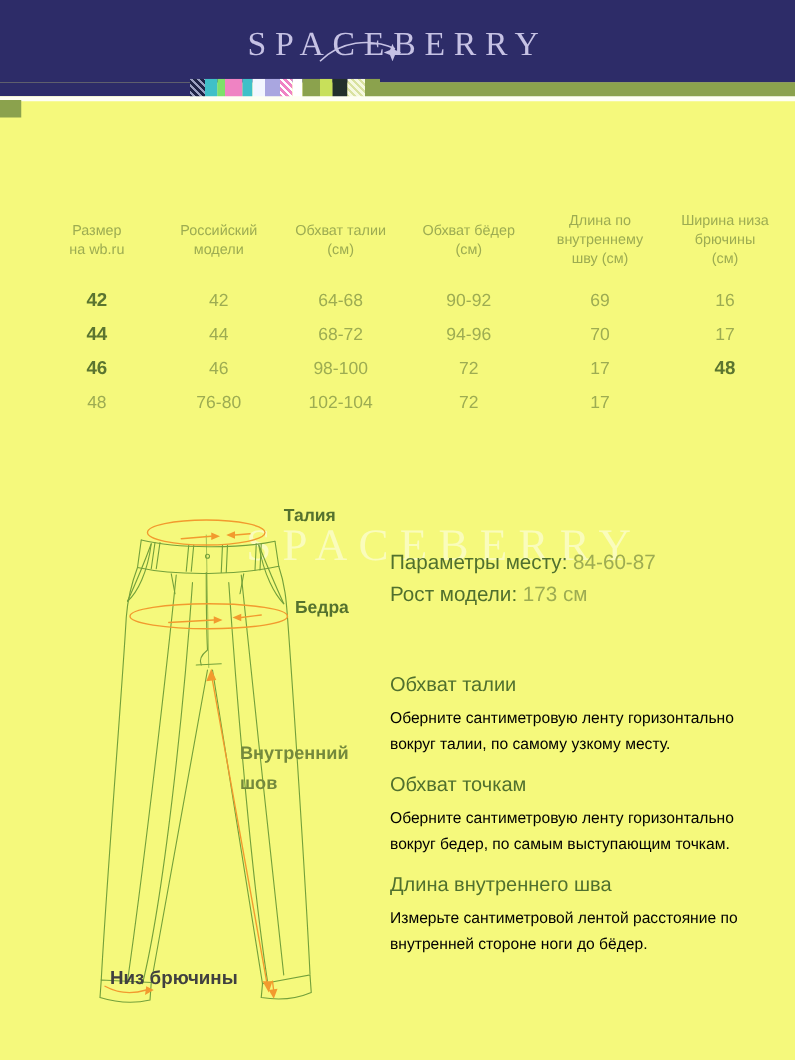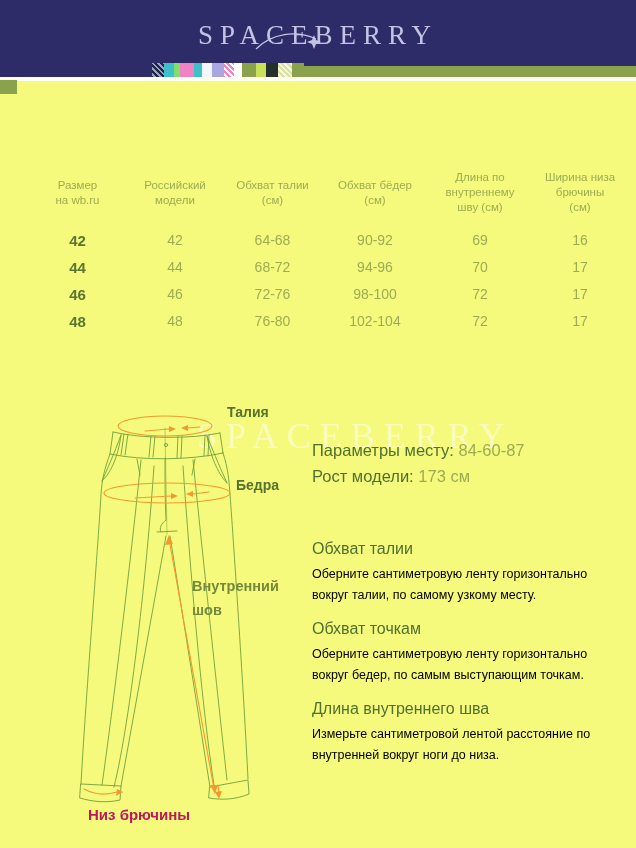--- a/index.html
+++ b/index.html
@@ -57,22 +57,22 @@
     font-family:"Liberation Serif", serif; font-size:36px; letter-spacing:9px;
     color:rgba(253,255,240,0.55); pointer-events:none;
   }
 
   
   .pants { position:absolute; left:57px; top:408px; width:236px; height:412px; }
 
   .dlabel { position:absolute; font-size:14px; color:#55722e;font-weight:bold; }
   .dlabel-waist  { left:227px; top:404px; }
   .dlabel-hips   { left:236px; top:477px; }
-  .dlabel-inseam { left:192px; top:574px; white-space:pre-line; line-height:24px; color:#74893c; font-size:14.5px; }
-  .dlabel-hem    { left:88px;  top:806px; color:#be185d; font-size:15px; }
+  .dlabel-inseam { left:192px; top:591px; white-space:pre-line; line-height:24px; color:#74893c; font-size:14.5px; }
+  .dlabel-hem    { left:88px;  top:774px; color:#404040; font-size:15px; }
 
   
   .model-info { position:absolute; left:312px; top:437px; font-size:16.5px; }
   .mi-row { height:26px; line-height:26px; }
   .mi-label { color:#50702e; }
   .mi-value { color:#9dac52;text-align:center; }
 
   
   .guide { position:absolute; left:312px; top:540px; width:305px; }
   .guide h3 { margin:0 0 6px; font-size:16px; font-weight:normal; color:#50702e; }
@@ -139,21 +139,20 @@
         <div class="td">69</div>
         <div class="td">16</div>
         <div class="td td-primary">44</div>
         <div class="td">44</div>
         <div class="td">68-72</div>
         <div class="td">94-96</div>
         <div class="td">70</div>
         <div class="td">17</div>
         <div class="td td-primary">46</div>
         <div class="td">46</div>
-        <div class="td">72-76</div>
         <div class="td">98-100</div>
         <div class="td">72</div>
         <div class="td">17</div>
         <div class="td td-primary">48</div>
         <div class="td">48</div>
         <div class="td">76-80</div>
         <div class="td">102-104</div>
         <div class="td">72</div>
         <div class="td">17</div>
       </div>
@@ -244,16 +243,16 @@
       <span class="mi-value">173 см</span>
     </div>
   </div>
 
   <div class="guide">
     <h3>Обхват талии</h3>
     <p>Оберните сантиметровую ленту горизонтально вокруг талии, по самому узкому месту.</p>
     <h3>Обхват точкам</h3>
     <p>Оберните сантиметровую ленту горизонтально вокруг бедер, по самым выступающим точкам.</p>
     <h3>Длина внутреннего шва</h3>
-    <p>Измерьте сантиметровой лентой расстояние по внутренней вокруг ноги до низа.</p>
+    <p>Измерьте сантиметровой лентой расстояние по внутренней стороне ноги до бёдер.</p>
   </div>
 
 </div>
 
 </body></html>

